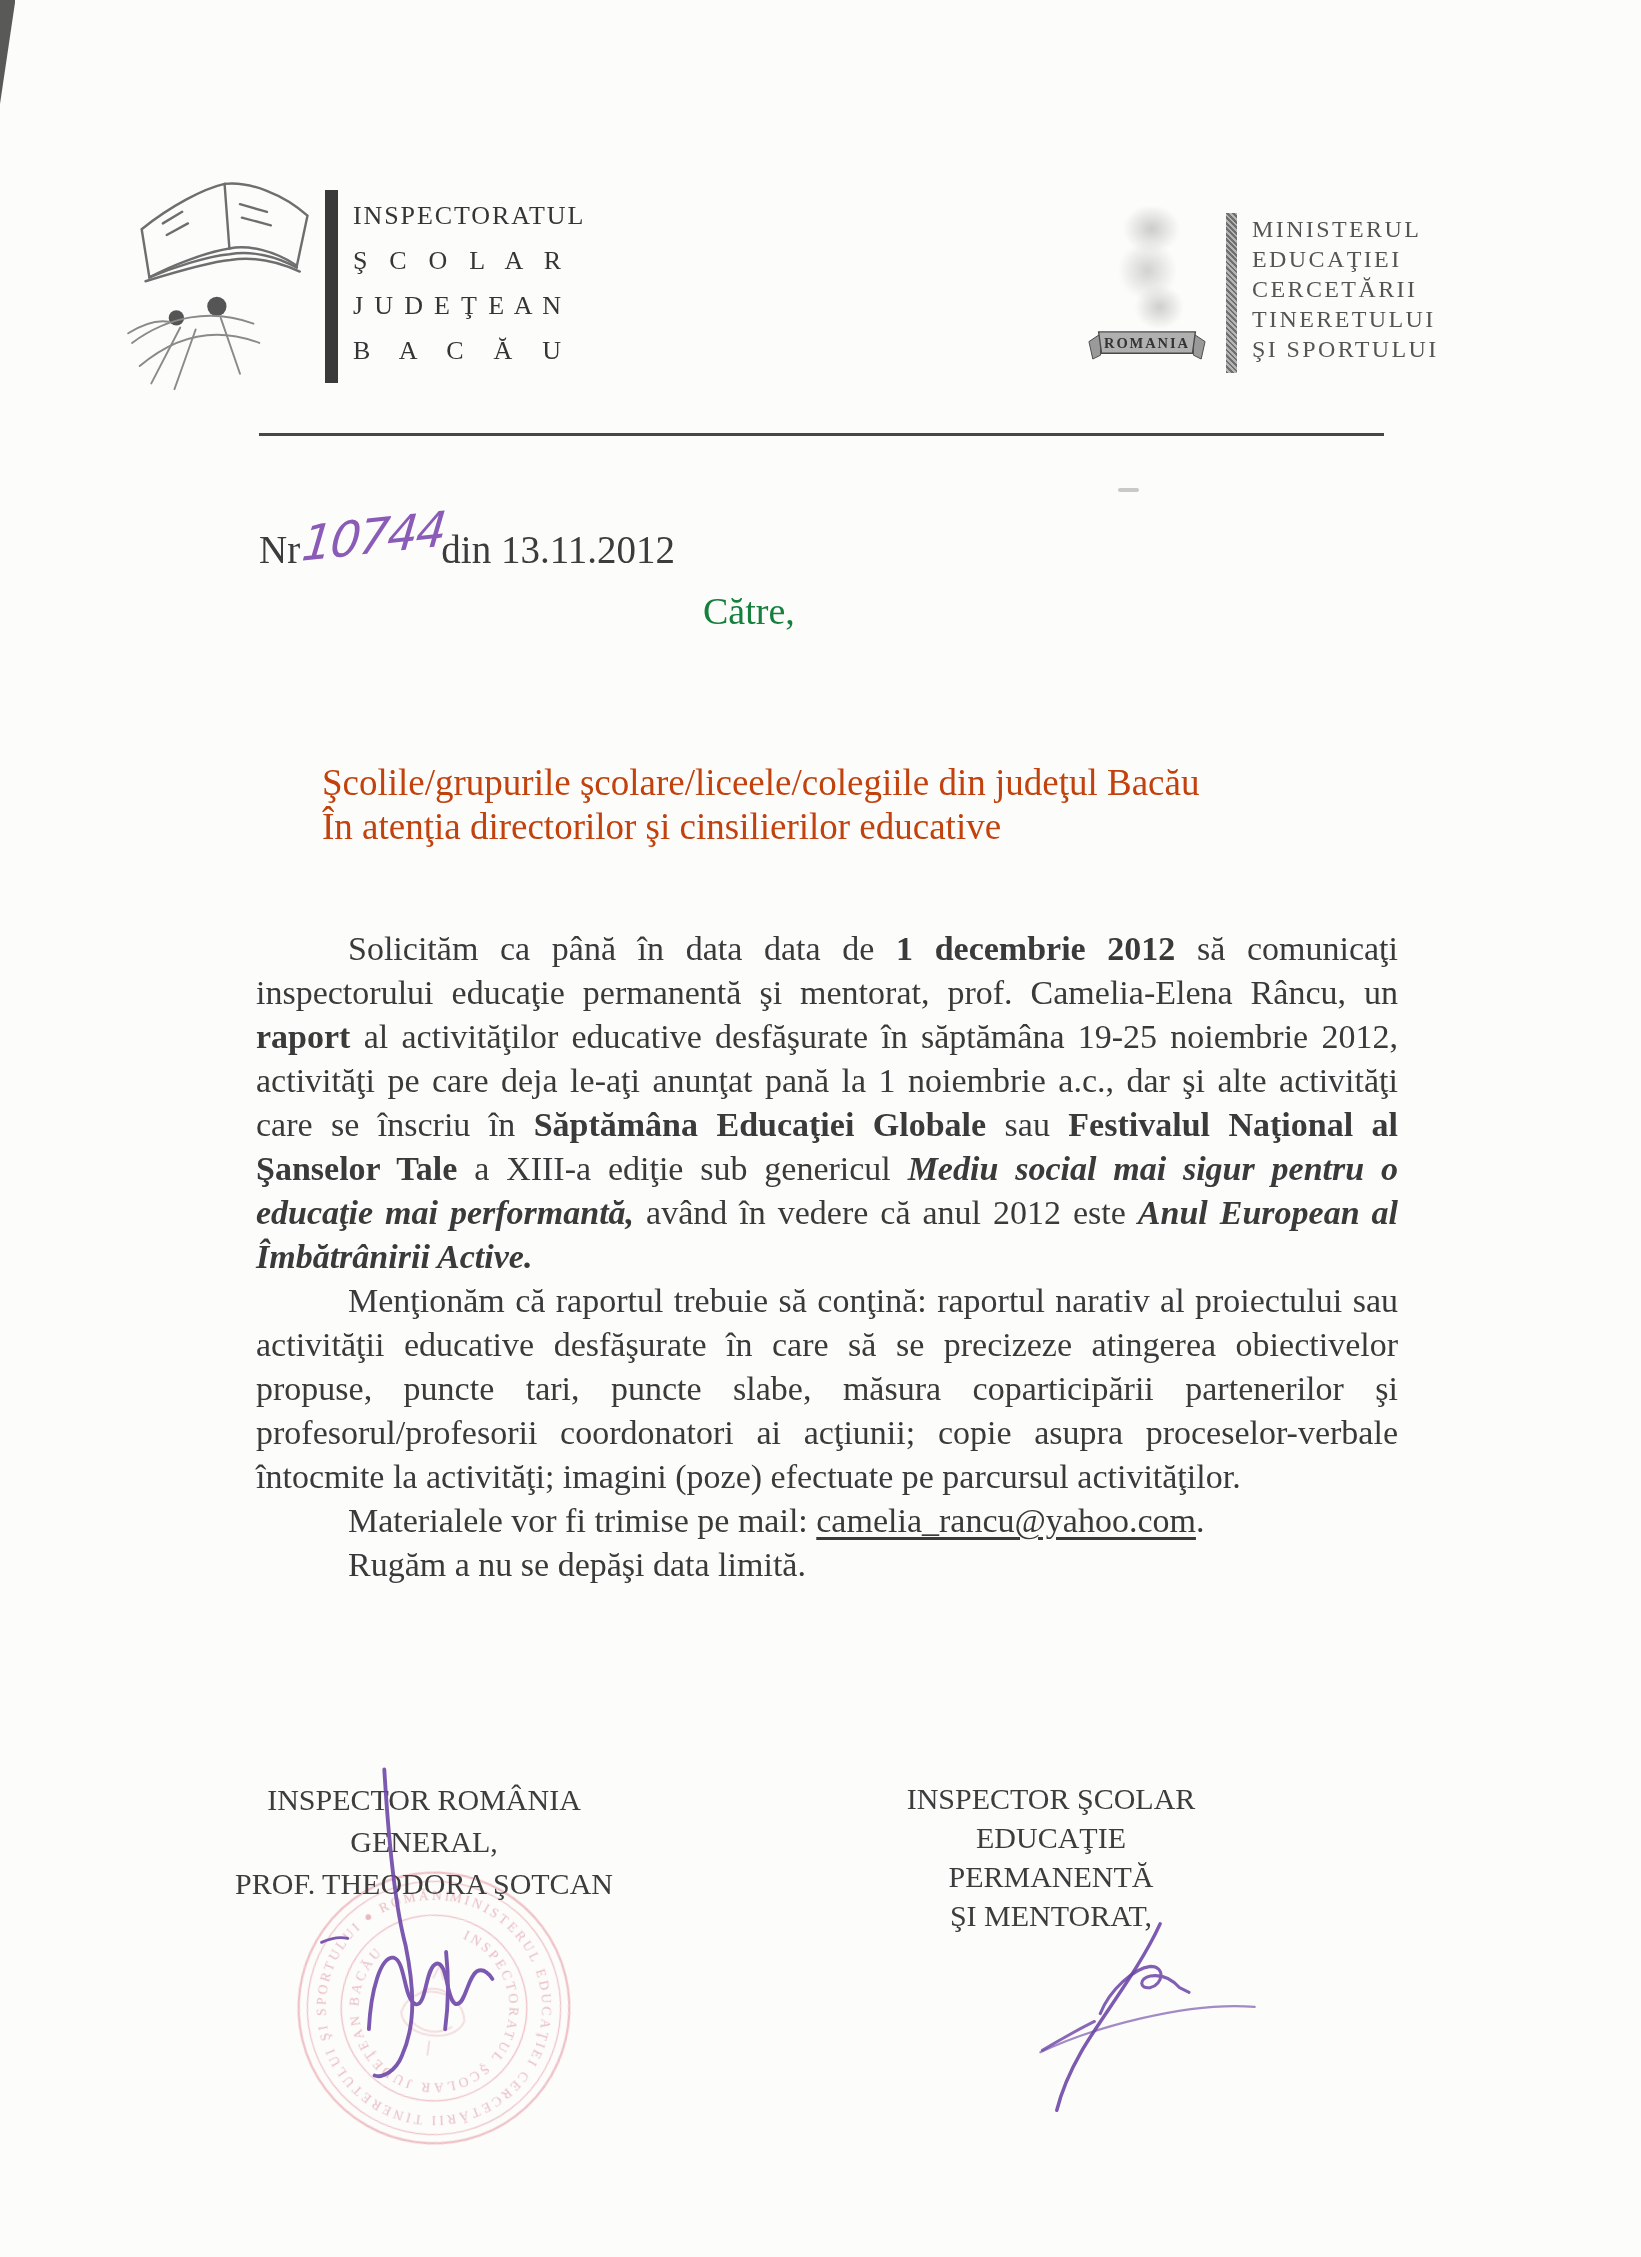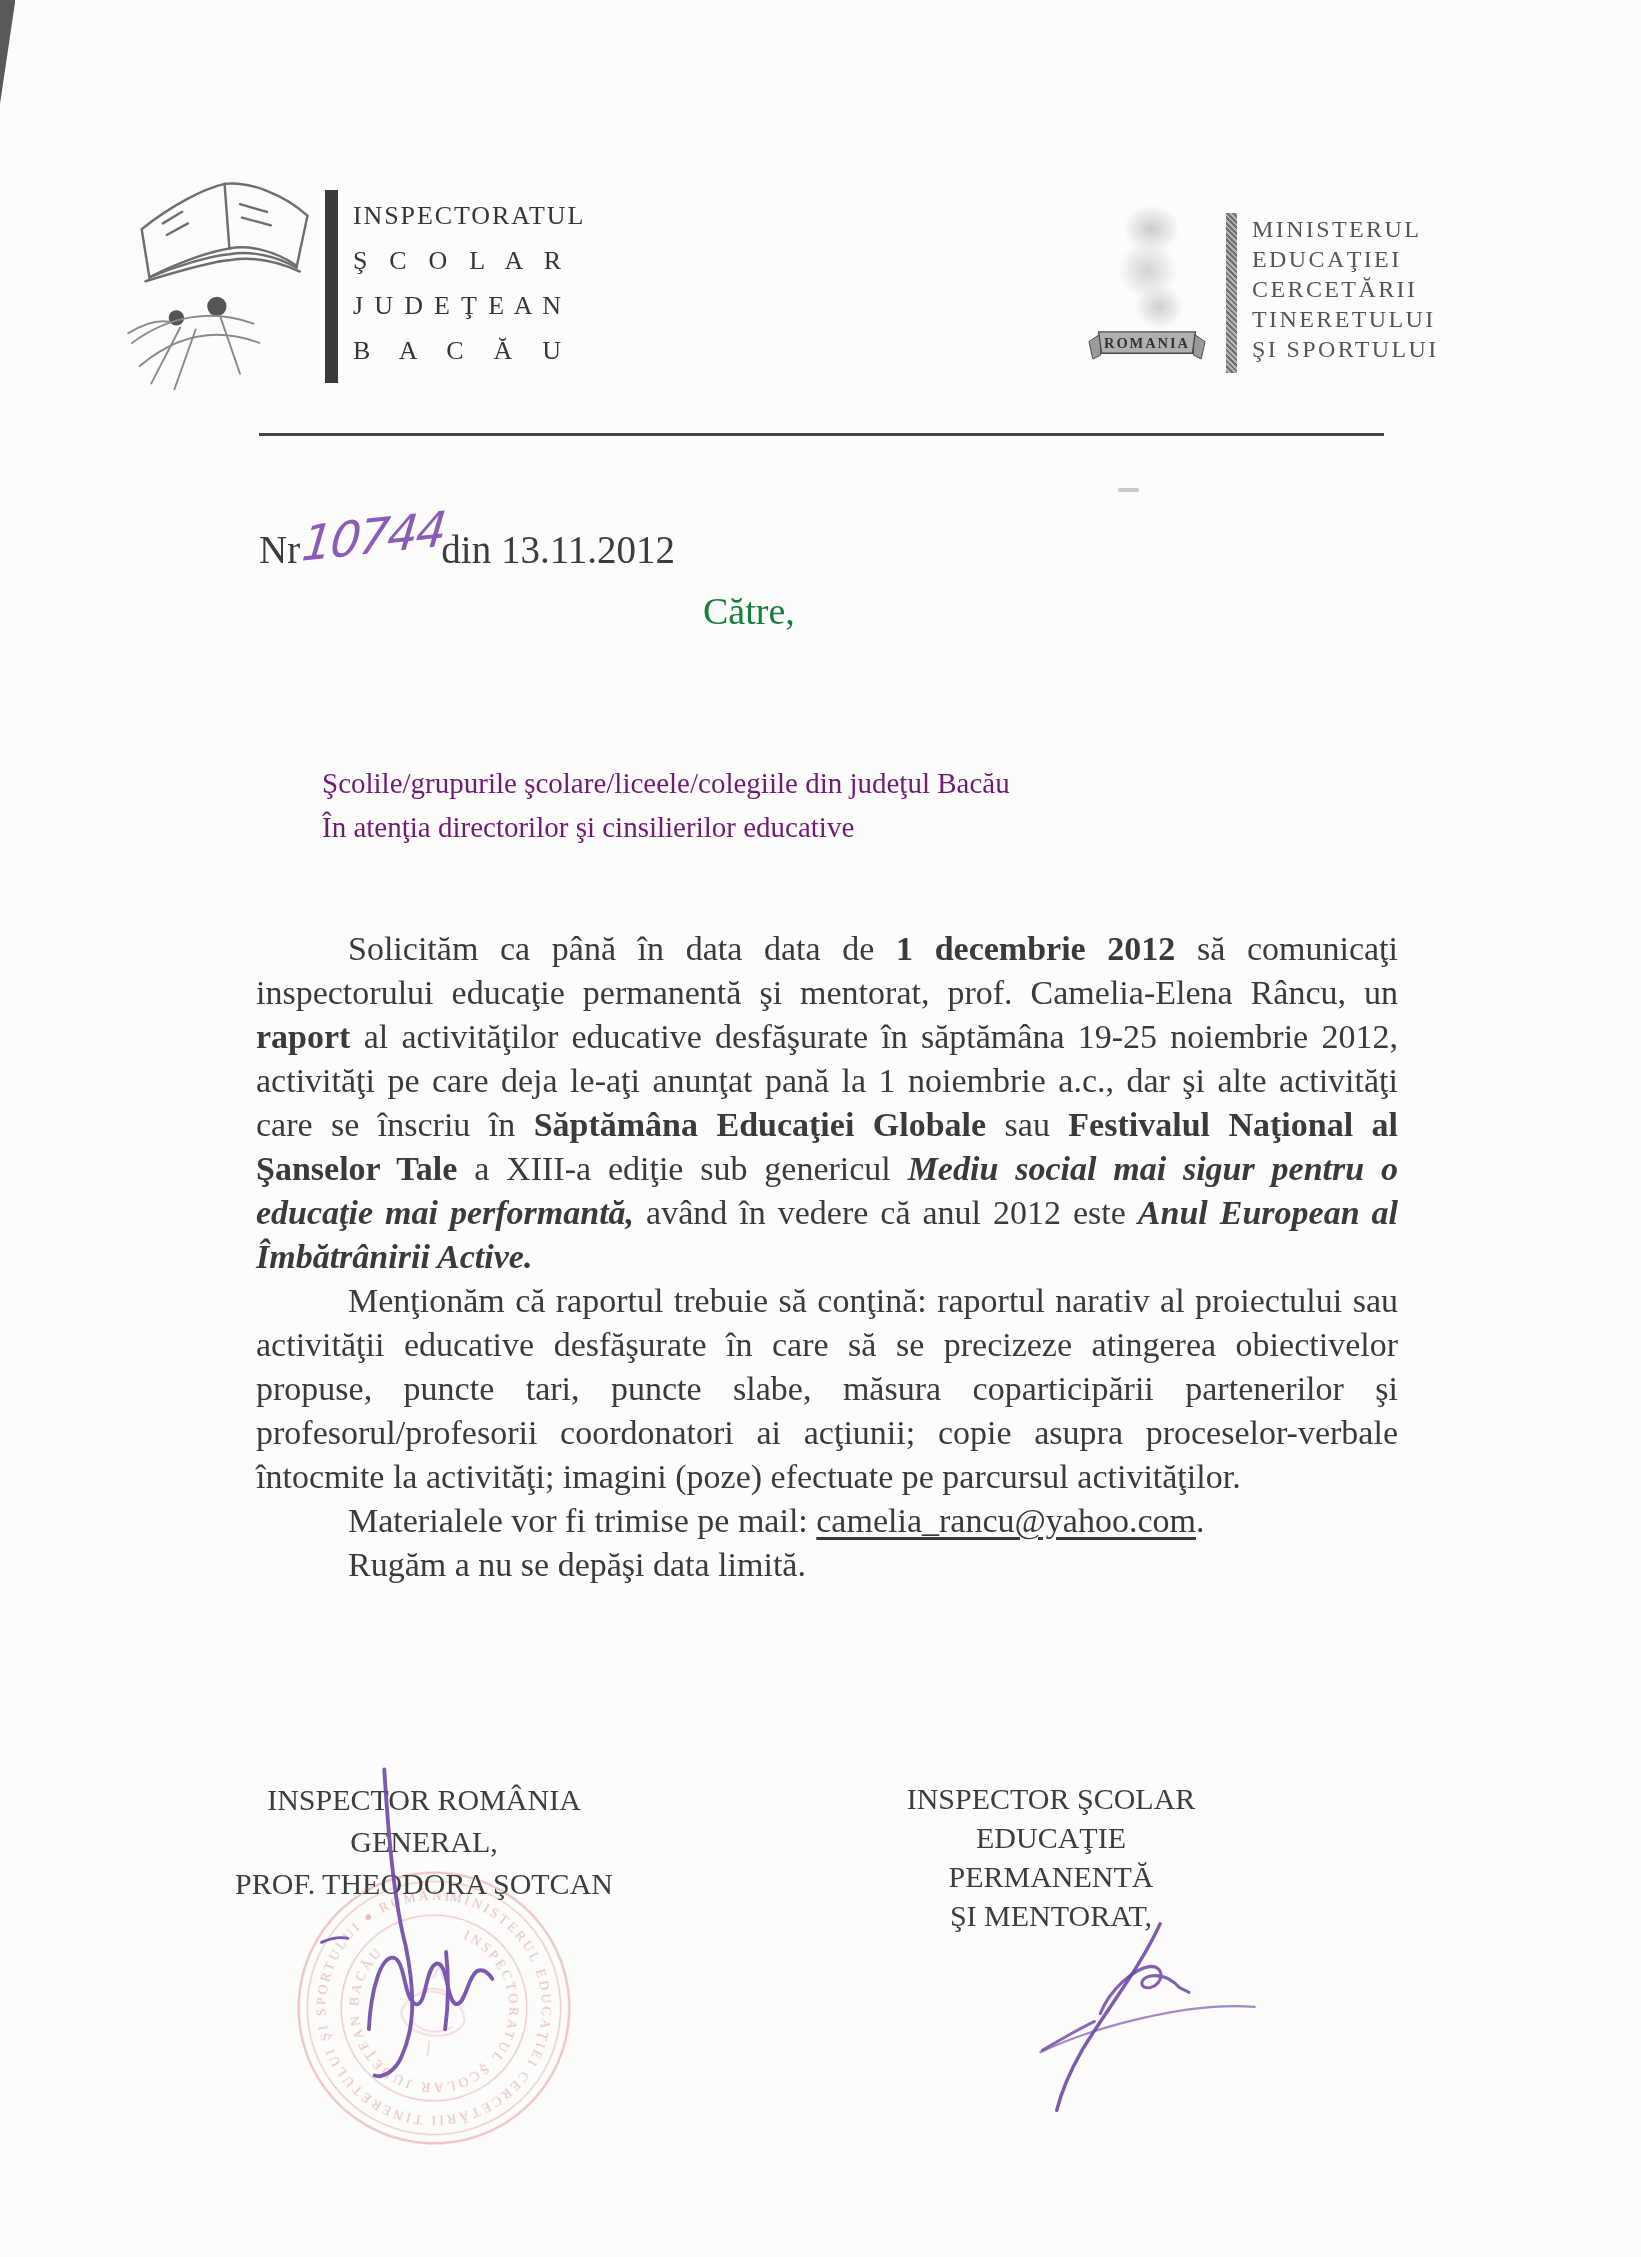--- a/index.html
+++ b/index.html
@@ -60,21 +60,21 @@
     display:inline-block;
     font-family:"DejaVu Sans",sans-serif;
     font-style:italic;font-size:48px;color:#8a5cb8;
     transform:rotate(-6deg) skewX(-12deg);
     margin:0 -3.9px 0 1.9px;position:relative;top:-9.7px;
     letter-spacing:-1.9px;
   }
 
   .salutation{position:absolute;left:703px;top:589px;font-size:38px;color:#15803d;}
 
-  .addressee{position:absolute;left:322px;top:761px;font-size:29px;line-height:44px;color:#701a75;}
+  .addressee{position:absolute;left:322px;top:761px;font-size:37px;line-height:44px;color:#c2410c;}
 
   
   .body-text{
     position:absolute;left:256px;top:927px;width:1142px;
     font-size:34px;line-height:44px;color:#3a3a3a;text-align:justify;
   }
   .body-text p{margin:0;text-indent:92px;}
   .body-text p.nojust{text-align:left;}
   .b{font-weight:bold;}
   .bi{font-weight:bold;font-style:italic;}

